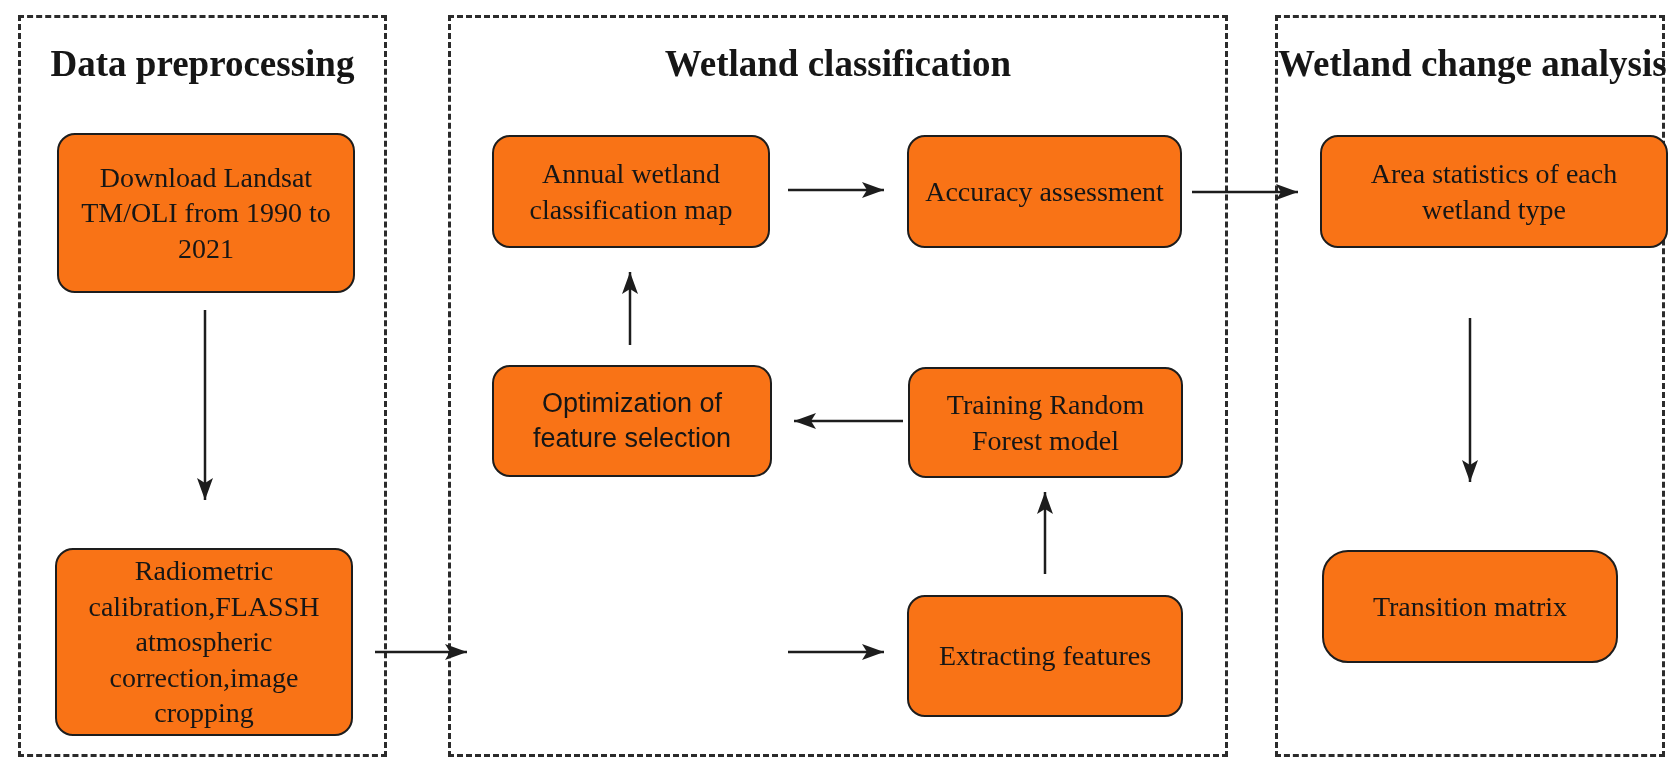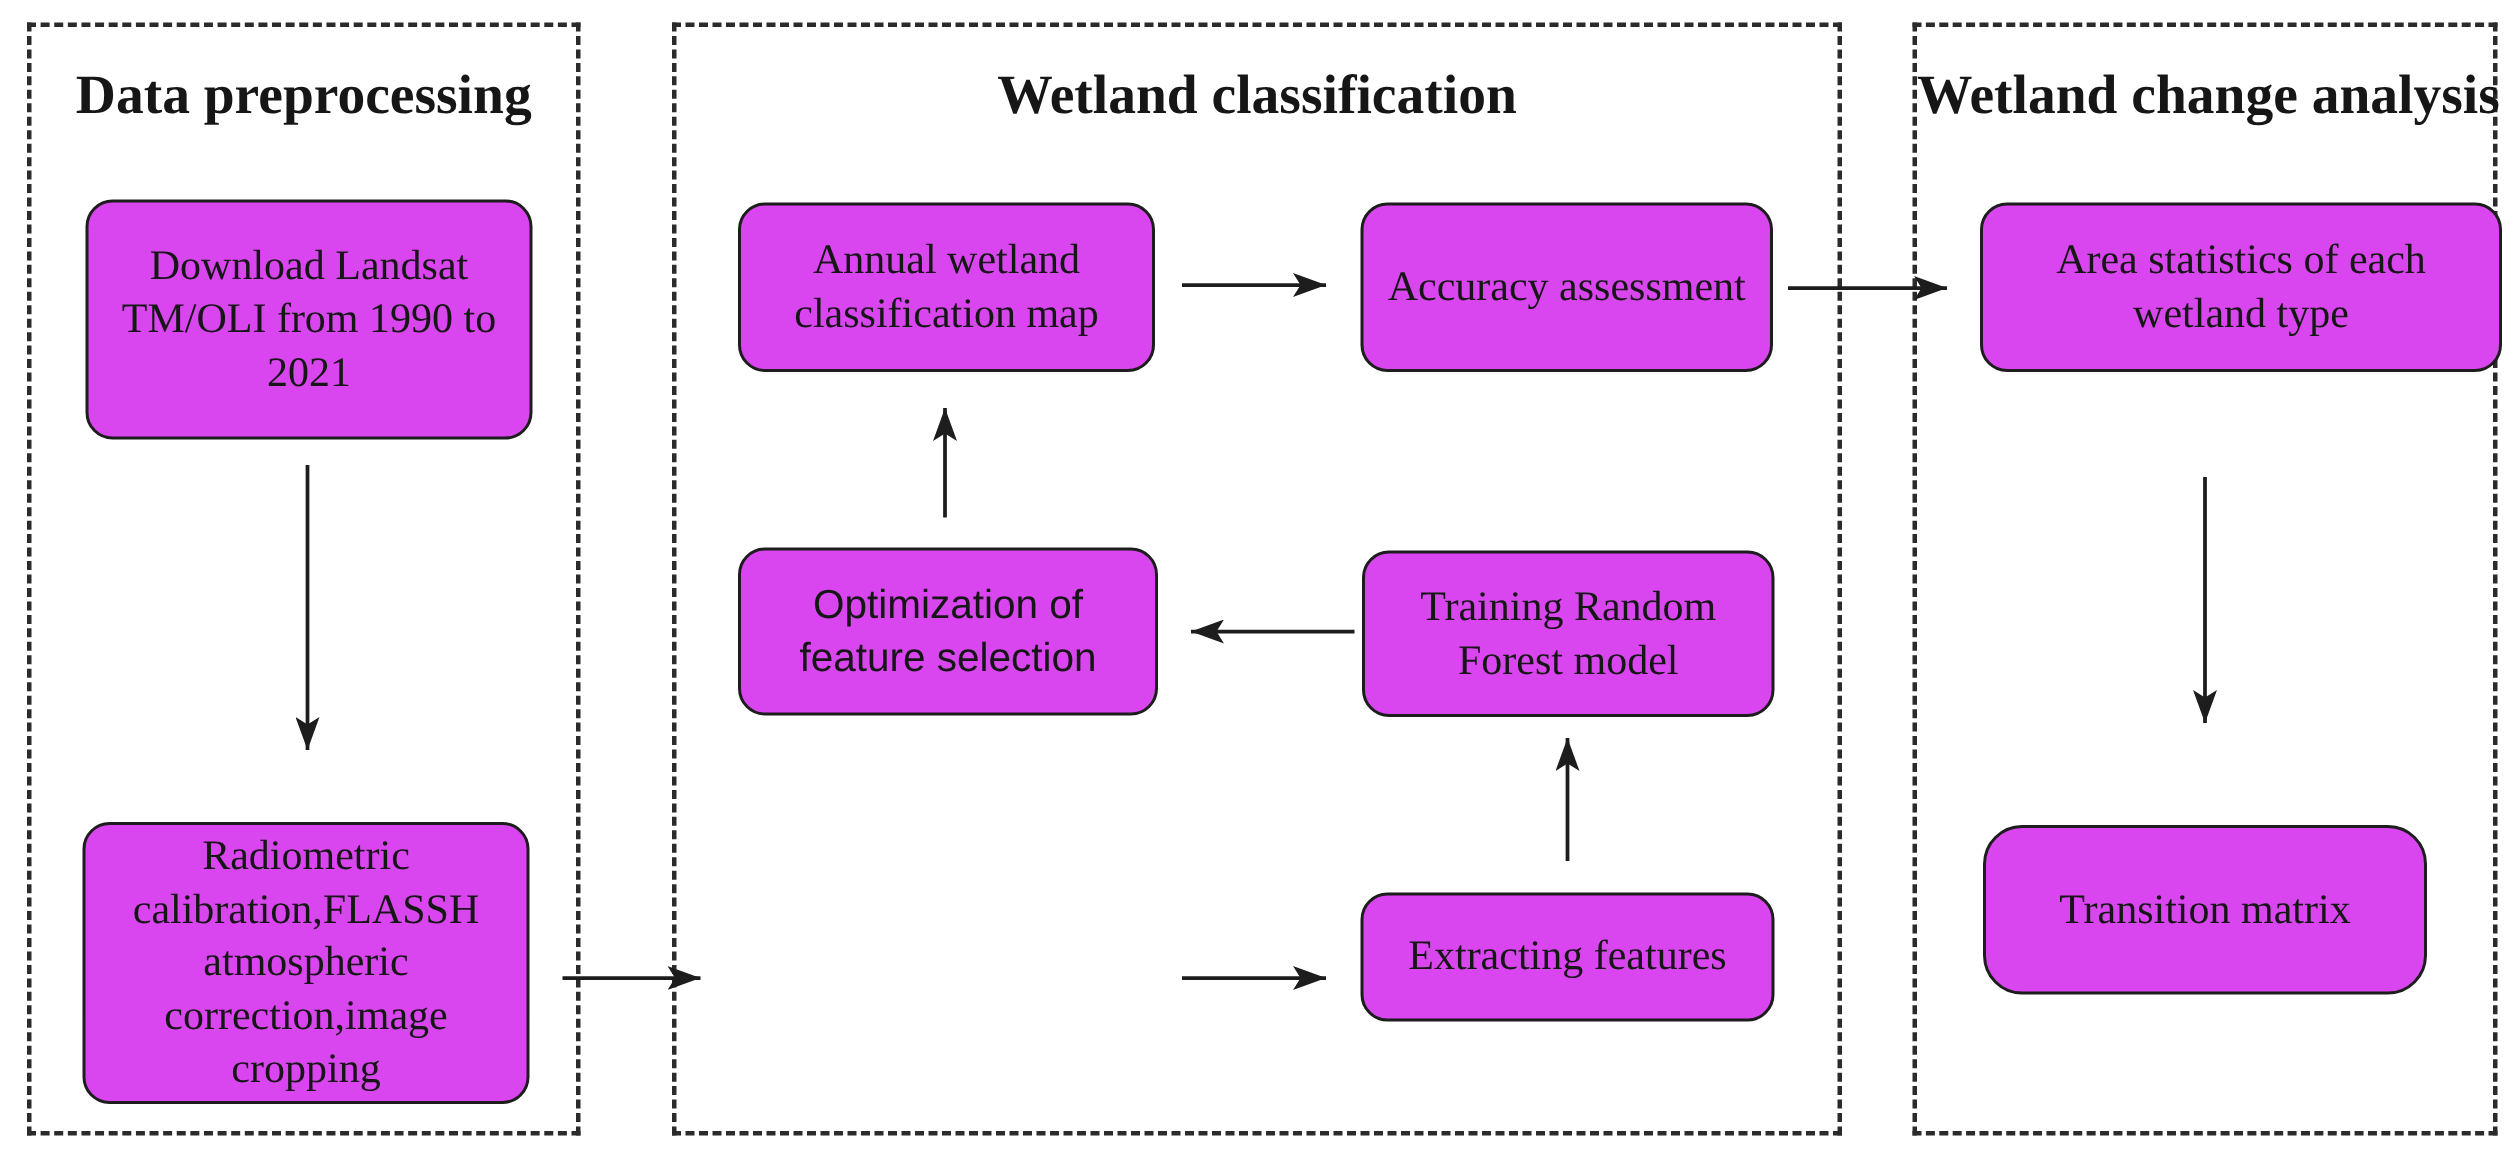--- a/index.html
+++ b/index.html
@@ -25,42 +25,42 @@
     width: 100%;
     text-align: center;
     font-size: 37px;
     white-space: nowrap;
   }
   .node {
     position: absolute;
     box-sizing: border-box;
     border: 2.5px solid #1d1d1d;
     border-radius: 18px;
-    background: #d946ef;
+    background: #f97316;
     display: flex;
     align-items: center;
     justify-content: center;
     text-align: center;
     font-size: 28px;
     line-height: 1.27;
     padding: 6px 10px;
   }
   .node.sans {
     font-family: "Liberation Sans", sans-serif;
     font-size: 27px;
     line-height: 1.3;
   }
   #node-download    { left: 57px;   top: 133px; width: 298px; height: 160px; }
   #node-radiometric { left: 55px;   top: 548px; width: 298px; height: 188px; }
   #node-annual      { left: 492px;  top: 135px; width: 278px; height: 113px; }
   #node-accuracy    { left: 907px;  top: 135px; width: 275px; height: 113px; }
   #node-optimization{ left: 492px;  top: 365px; width: 280px; height: 112px; }
   #node-training    { left: 908px;  top: 367px; width: 275px; height: 111px; }
   #node-multires    { left: 492px;  top: 597px; width: 278px; height: 113px; }
-  #node-extracting  { left: 907px;  top: 595px; width: 276px; height: 86px; }
+  #node-extracting  { left: 907px;  top: 595px; width: 276px; height: 122px; }
   #node-area-stats  { left: 1320px; top: 135px; width: 348px; height: 113px; }
   #node-transition  { left: 1322px; top: 550px; width: 296px; height: 113px; border-radius: 26px; }
   .arrows-layer {
     position: absolute;
     left: 0; top: 0;
     width: 1678px; height: 769px;
     pointer-events: none;
   }
 </style>
 </head>

